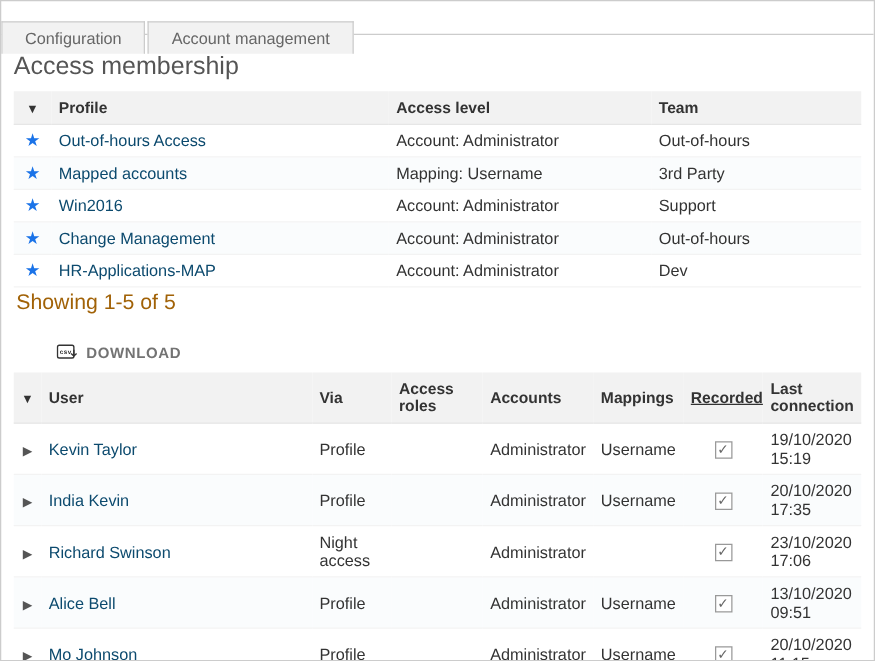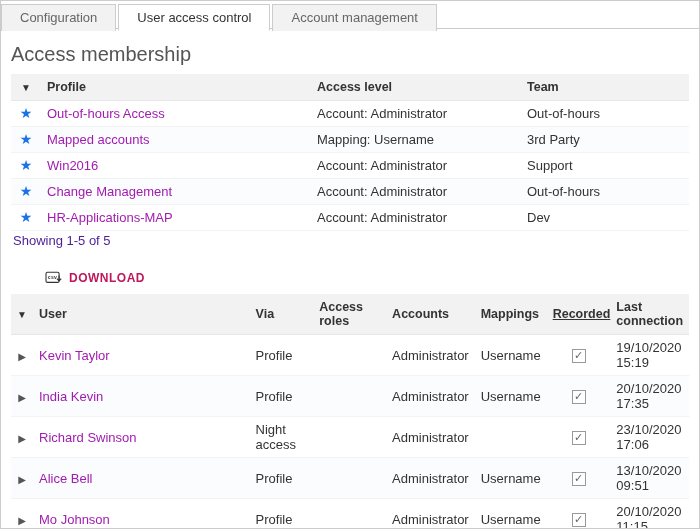--- a/index.html
+++ b/index.html
@@ -16,21 +16,21 @@
   .tab {
     padding: 5px 18px;
     border: 1px solid #ccc;
     border-bottom: none;
     margin-right: 2px;
     background: #f2f2f2;
     color: #666;
     font-size: 13px;
     cursor: pointer;
     position: relative;
-    top: 3px;
+    top: 16px;
   }
   .tab.active {
     background: #fff;
     color: #333;
     border-bottom: 1px solid #fff;
     position: relative;
     z-index: 2;
   }
   .section { padding: 8px 10px 0 10px; }
   .section-title {
@@ -41,21 +41,21 @@
     display:flex;
     align-items:center;
     gap: 20px;
   }
   .download {
     display:flex;
     align-items:center;
     gap:6px;
     font-size:12px;
     font-weight:700;
-    color:#be185d;
+    color:#737373;
     letter-spacing:0.5px;
     cursor:pointer;
     padding-left:34px;
   }
   table { width:100%; border-collapse: collapse; }
   thead th {
     background: #f2f2f2;
     text-align: left;
     font-weight: 700;
     font-size: 12.5px;
@@ -63,41 +63,40 @@
     color: #333;
     border-bottom:1px solid #e6e6e6;
   }
   tbody td {
     padding: 5px 6px;
     font-size: 13px;
     border-bottom:1px solid #f3f3f3;
   }
   tbody tr:nth-child(odd) td { background:#fff; }
   tbody tr:nth-child(even) td { background:#fafcfd; }
-  .link { color:#a21caf; cursor:pointer; }
+  .link { color:#0c4a6e; cursor:pointer; }
   .star { color:#1a73e8; font-size:14px; line-height:1; cursor:pointer; }
   .caret { font-size:10px; color:#555; cursor:pointer; display:inline-block; width:10px; }
   .caret-down { font-size:10px; color:#333; display:inline-block; width:10px; }
-  .footer-note { font-size:13px; color:#4c1d95; padding: 2px 2px 4px 2px; }
+  .footer-note { font-size:17px; color:#a16207; padding: 2px 2px 4px 2px; }
   .chk {
     width:14px; height:14px; border:1px solid #999;
     display:inline-flex; align-items:center; justify-content:center;
     font-size:11px; color:#666; background:#fff;
   }
   .col-expand { width:22px; text-align:center; }
   .csv-icon { width:18px; height:16px; }
 </style>
 </head>
 <body>
 
 <div class="frame">
 
   <div class="tabs" id="tabs">
       <div class="tab">Configuration</div>
-      <div class="tab active">User access control</div>
       <div class="tab">Account management</div>
     </div>
 
   <div class="section">
     <div class="section-title">Access membership</div>
     <table>
       <colgroup>
         <col style="width:30px">
           <col style="width:270px">
           <col style="width:210px">

